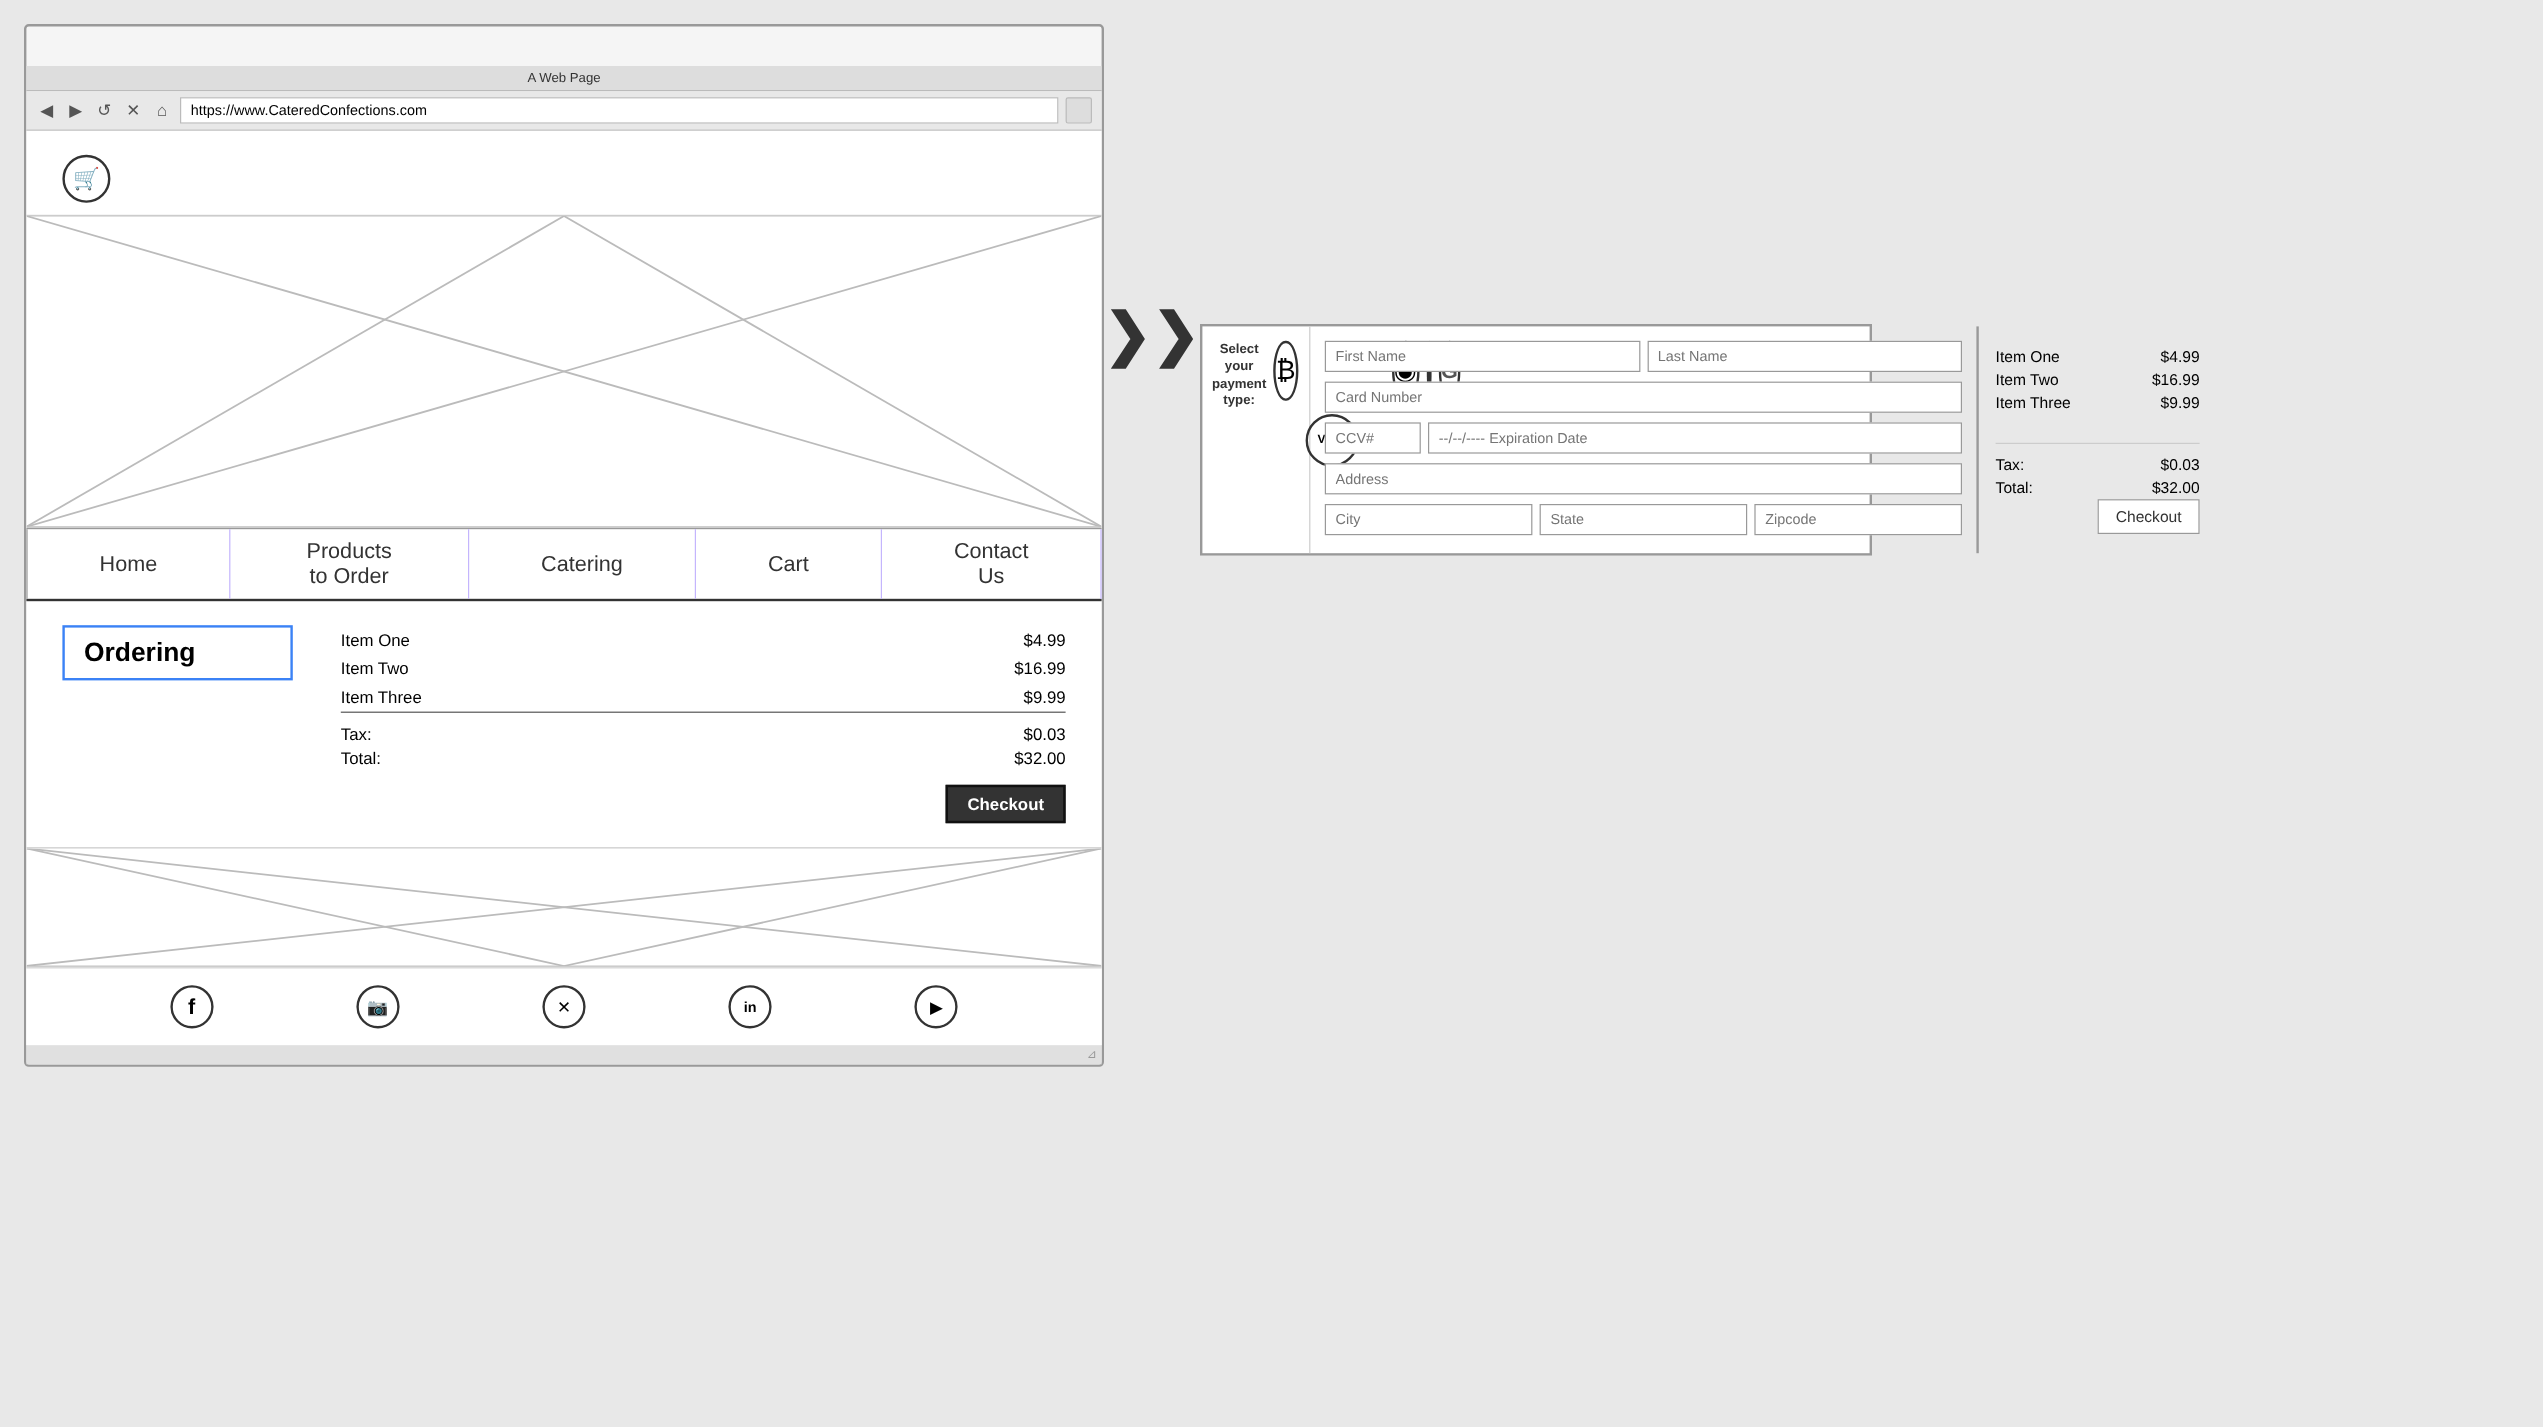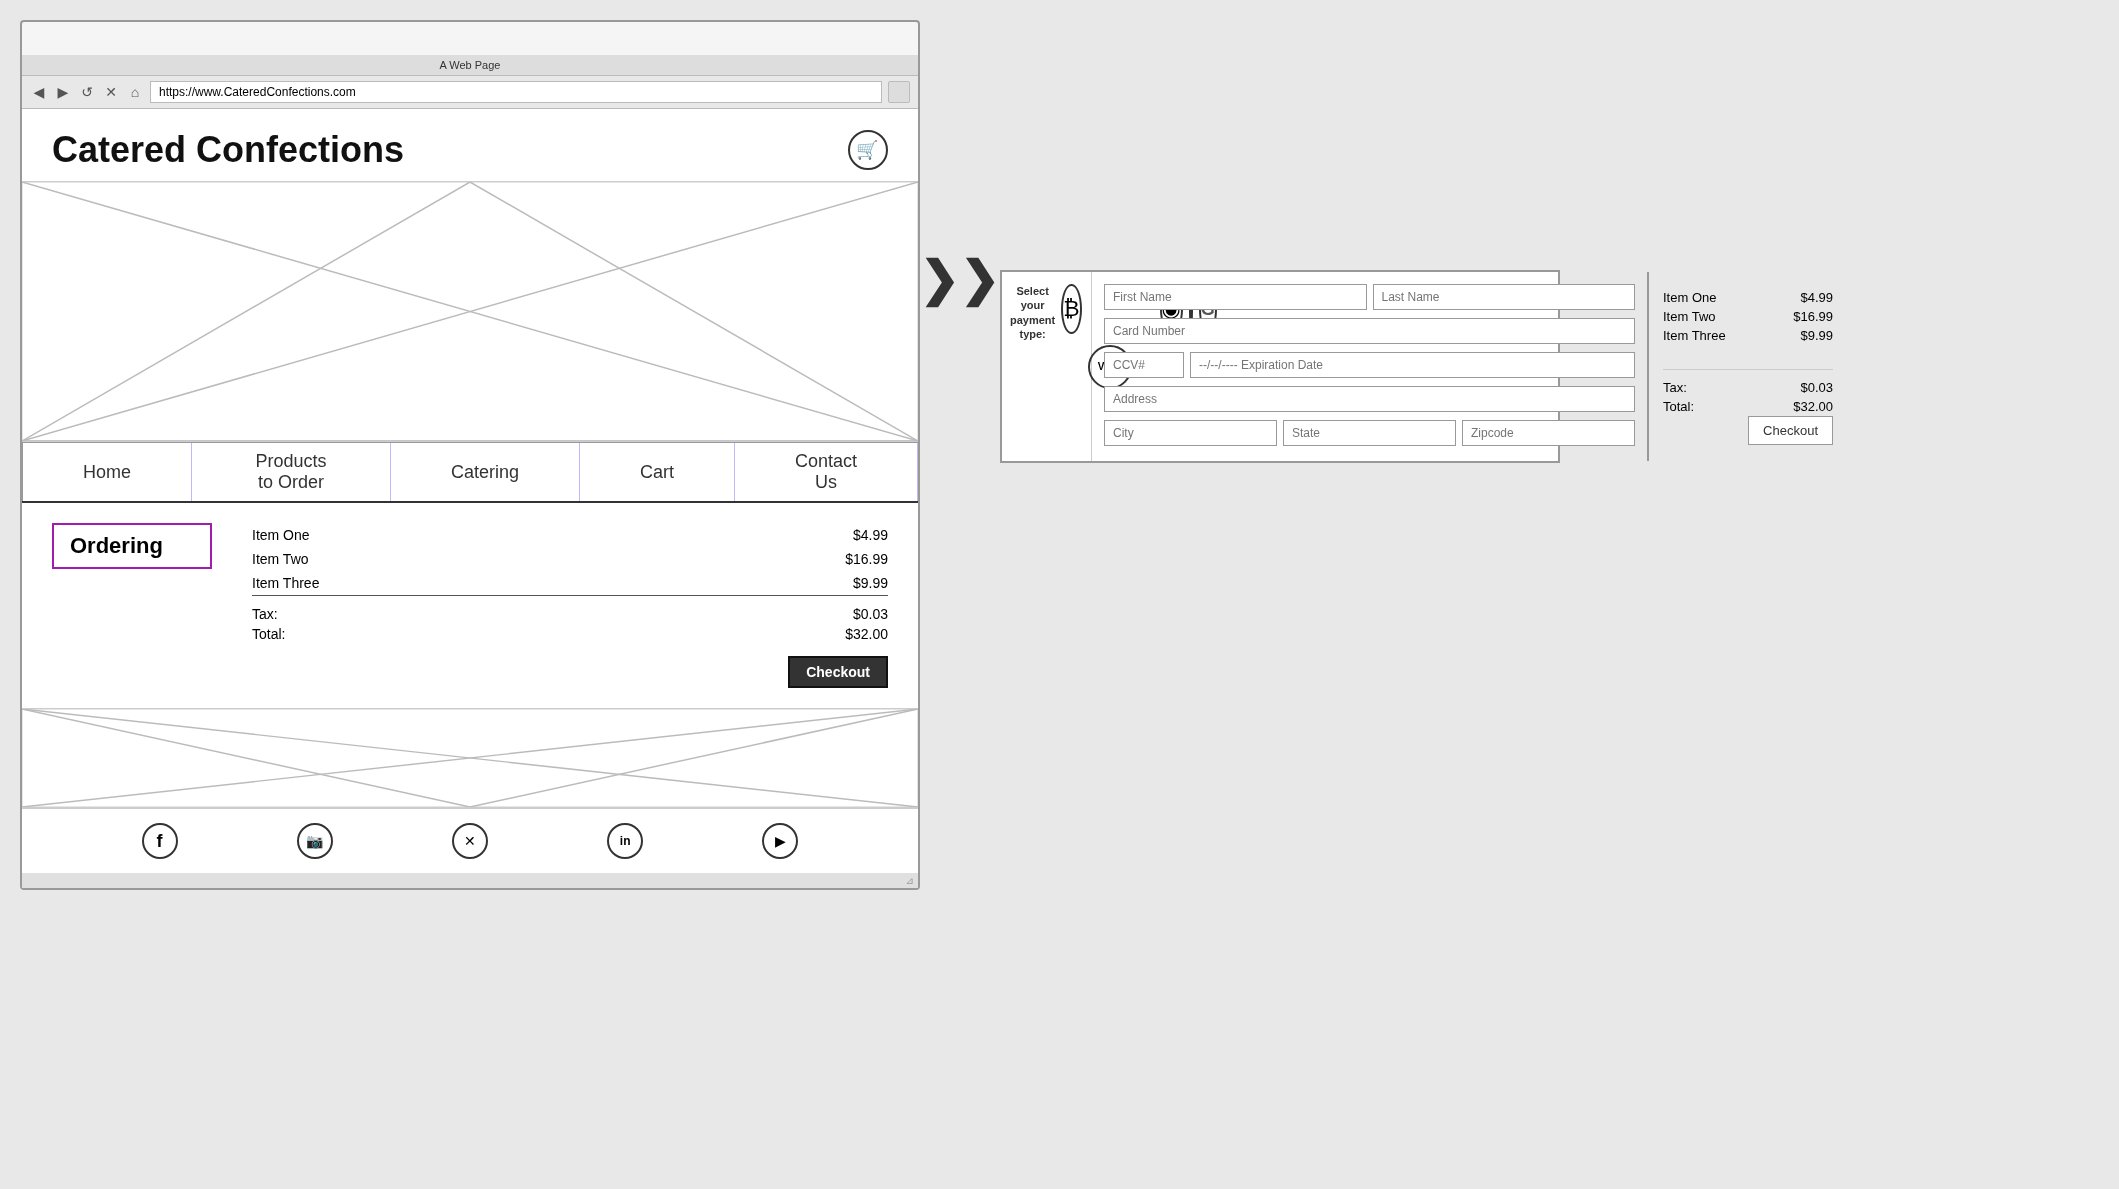--- a/index.html
+++ b/index.html
@@ -129,29 +129,29 @@
     .nav-item:first-child { border-left: 1px solid #999; }
 
     
     .main-content {
       padding: 20px 30px;
       display: flex;
       gap: 40px;
     }
 
     .ordering-label {
-      border: 2px solid #a21caf;
+      border: 2px solid #3b82f6;
       padding: 8px 16px;
       font-size: 22px;
       font-weight: bold;
       display: inline-block;
       height: fit-content;
       white-space: nowrap;
       flex-shrink: 0;
-      width: 160px;
+      width: 192px;
     }
 
     .order-summary {
       flex: 1;
     }
     .order-items {
       border-bottom: 1px solid #555;
       margin-bottom: 8px;
     }
     .order-item-row {
@@ -366,21 +366,20 @@
     <button class="browser-nav-btn">↺</button>
     <button class="browser-nav-btn">✕</button>
     <button class="browser-nav-btn">⌂</button>
     <input class="browser-address" type="text" value="https://www.CateredConfections.com" style="">
     <button class="browser-search-btn"></button>
   </div>
 
   <div class="page-content">
 
     <div class="site-header">
-      <h1 class="site-title">Catered Confections</h1>
       <button class="cart-icon-btn">🛒</button>
     </div>
 
     <div class="hero-image">
       <svg viewBox="0 0 900 260" preserveAspectRatio="none">
         <rect width="900" height="260" fill="white" stroke="#ccc" stroke-width="1"></rect>
 
         <line x1="0" y1="0" x2="900" y2="260" stroke="#bbb" stroke-width="1.5"></line>
         <line x1="900" y1="0" x2="0" y2="260" stroke="#bbb" stroke-width="1.5"></line>
 

